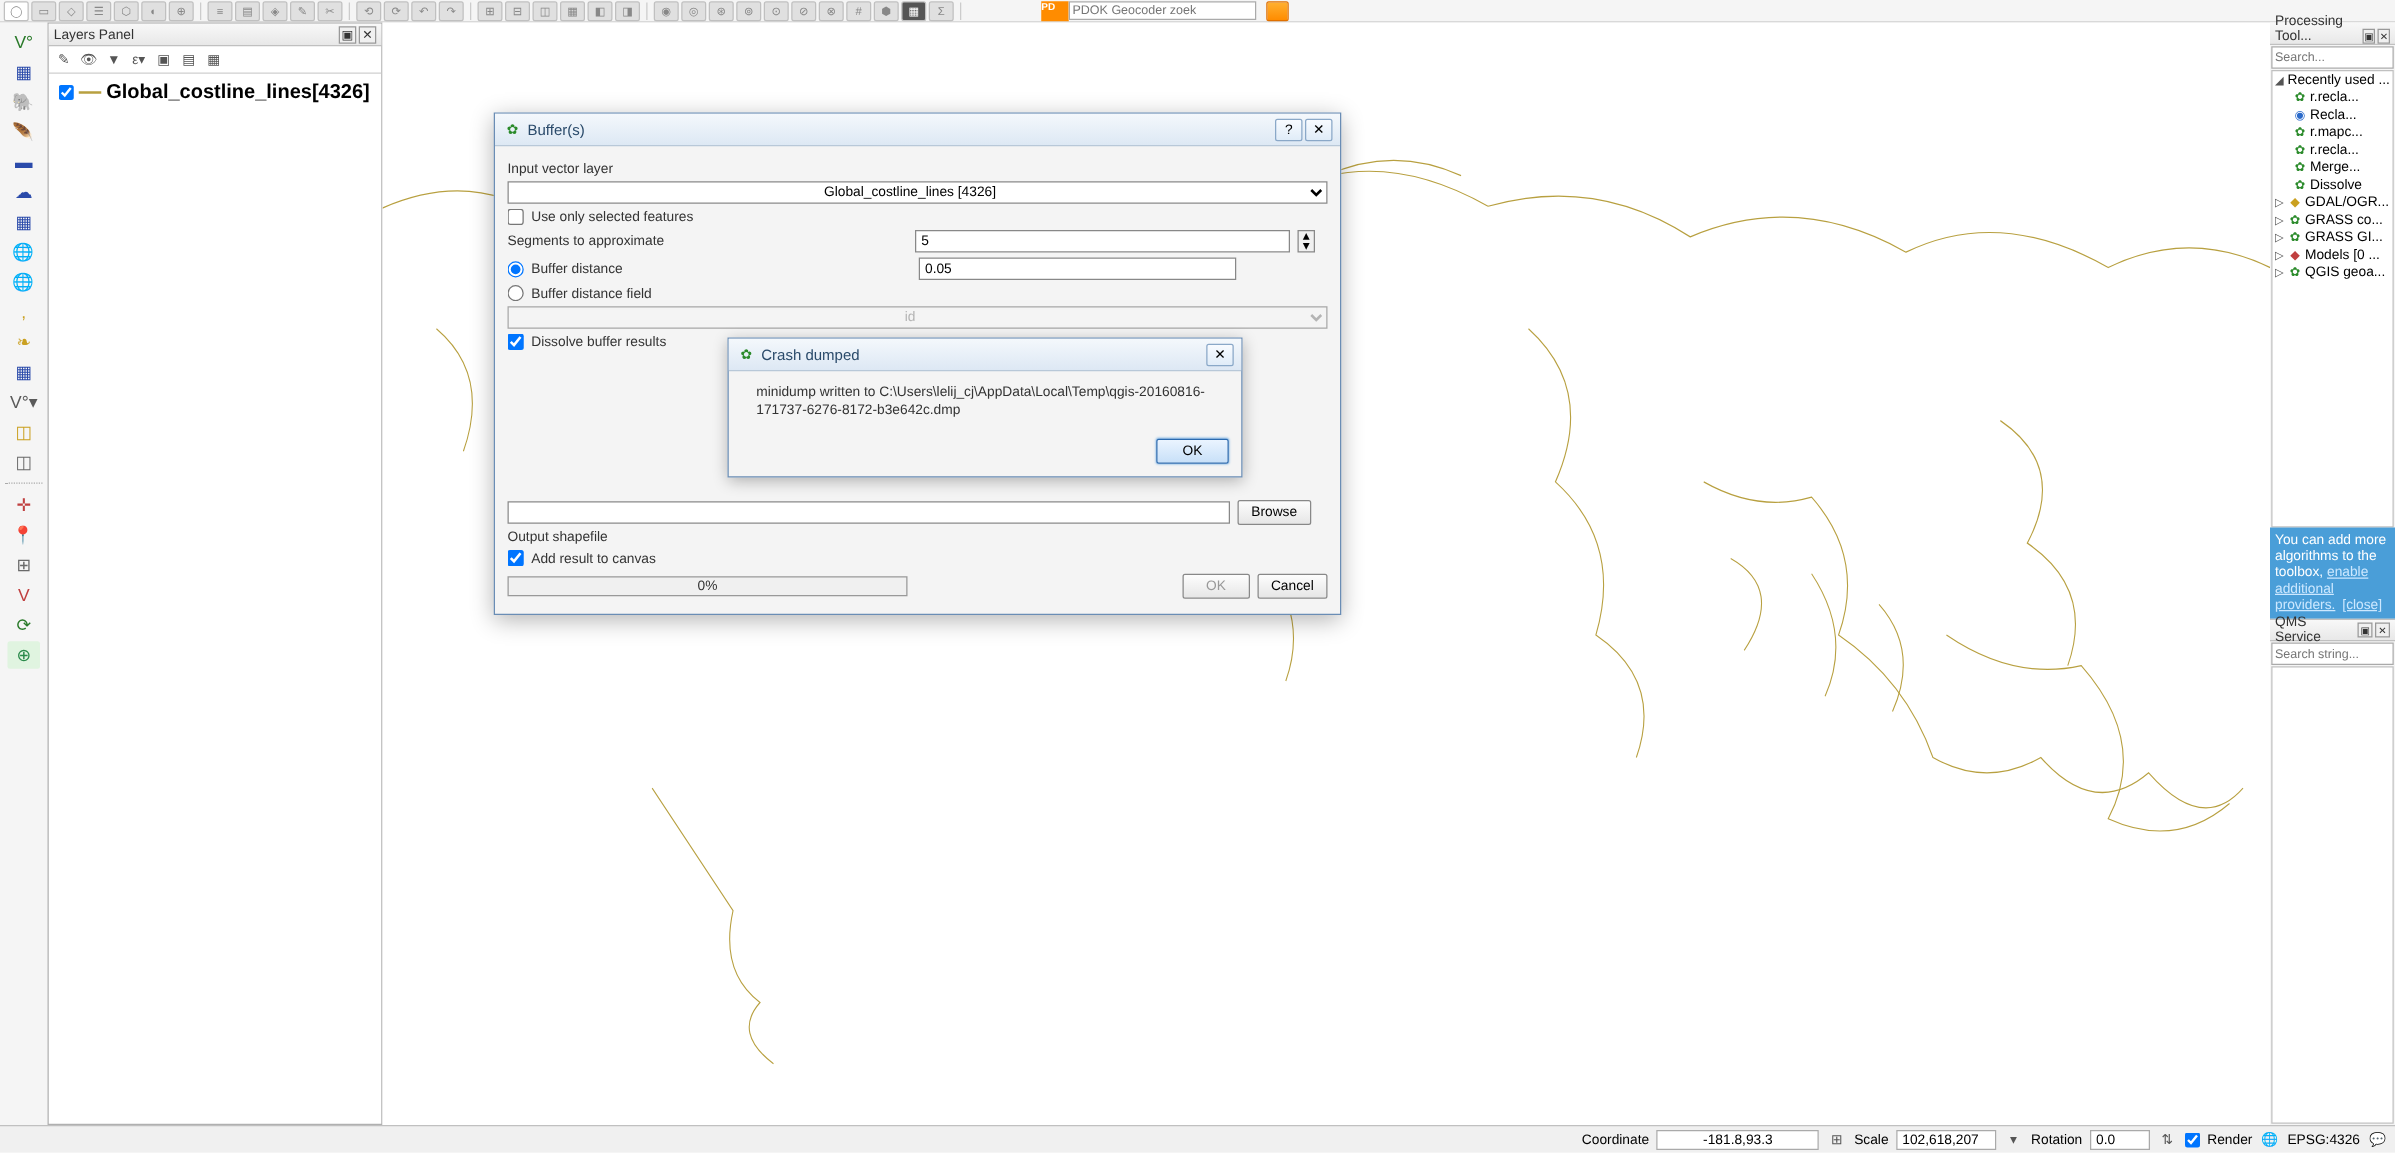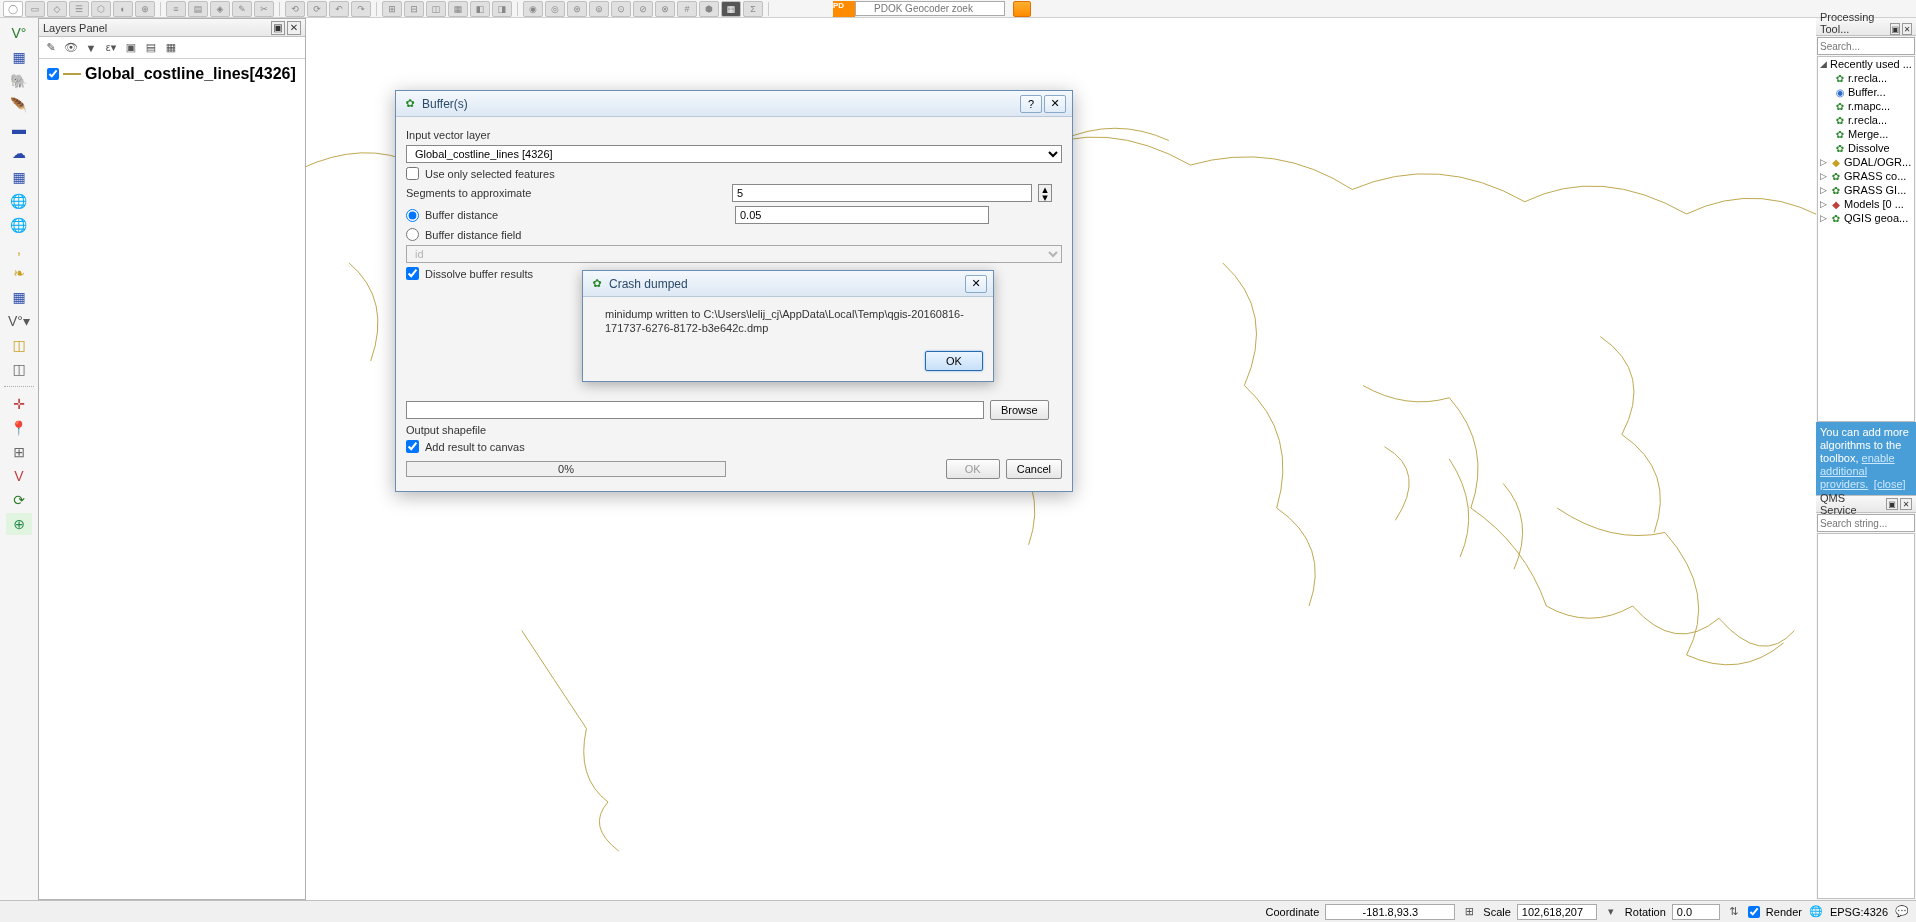--- a/index.html
+++ b/index.html
@@ -3,21 +3,21 @@
 <meta charset="utf-8">
 <style>
 * { box-sizing: border-box; margin: 0; padding: 0; font-family: "Segoe UI", Tahoma, sans-serif; font-size: 11px; }
 body { width: 1916px; height: 922px; background: #f0f0f0; overflow: hidden; position: relative; }
 
 
 .top-toolbar { position: absolute; top: 0; left: 0; right: 0; height: 18px; background: #f5f5f5; border-bottom: 1px solid #d0d0d0; display: flex; align-items: center; padding: 0 2px; }
 .tb-icon { width: 20px; height: 16px; margin: 0 1px; background: #e0e0e0; border: 1px solid #c0c0c0; border-radius: 2px; display: inline-flex; align-items: center; justify-content: center; color: #888; font-size: 9px; }
 .tb-sep { width: 1px; height: 14px; background: #ccc; margin: 0 4px; }
 .tb-orange { background: #ff8c00; border-color: #e07000; width: 22px; height: 16px; color: #fff; font-size: 8px; font-weight: bold; }
-.pdok-input { width: 150px; height: 15px; border: 1px solid #aaa; background: #fff; padding: 0 18px; font-size: 10px; }
+.pdok-input { width: 150px; height: 15px; border: 1px solid #aaa; background: #fff; padding: 0 2px; font-size: 10px; }
 .tb-orange2 { background: linear-gradient(#ffb030,#ff8c00); border: 1px solid #e07000; width: 18px; height: 16px; border-radius: 2px; margin-left: 8px; }
 
 
 .left-toolbar { position: absolute; left: 0; top: 18px; width: 38px; bottom: 22px; background: #f5f5f5; display: flex; flex-direction: column; align-items: center; padding-top: 4px; gap: 2px; }
 .lt-icon { width: 26px; height: 22px; display: flex; align-items: center; justify-content: center; font-size: 14px; color: #444; cursor: pointer; border-radius: 2px; }
 .lt-dotted { border-top: 1px dotted #aaa; width: 30px; margin: 4px 0; }
 
 
 .layers-panel { position: absolute; left: 38px; top: 18px; width: 268px; bottom: 22px; background: #fff; border: 1px solid #b0b0b0; }
 .panel-title { height: 18px; background: linear-gradient(#f8f8f8,#e8e8e8); border-bottom: 1px solid #c0c0c0; display: flex; align-items: center; padding: 0 4px; font-size: 11px; color: #333; }
@@ -56,21 +56,21 @@
 
 
 .dialog { position: absolute; background: #f4f4f4; border: 1px solid #6a8db5; box-shadow: 0 4px 18px rgba(0,0,0,0.3); }
 .dlg-title { height: 26px; background: linear-gradient(#f4f8fc,#dde8f4); display: flex; align-items: center; padding: 0 6px; border-bottom: 1px solid #b8c8d8; }
 .dlg-title .ic { width: 16px; height: 16px; margin-right: 4px; display: inline-flex; align-items: center; justify-content: center; }
 .dlg-title .ttl { flex: 1; font-size: 12px; color: #2a4a6a; }
 .dlg-tbtn { width: 22px; height: 18px; border: 1px solid #8aa8c8; background: linear-gradient(#f8fbff,#e0ecf8); margin-left: 2px; border-radius: 2px; display: flex; align-items: center; justify-content: center; font-size: 11px; cursor: pointer; }
 .dlg-body { padding: 8px 10px; }
 .form-row { margin: 4px 0; display: flex; align-items: center; gap: 6px; }
 .form-label { color: #333; font-size: 11px; }
-.form-select { flex: 1; height: 18px; border: 1px solid #888; background: #fff; padding: 0 4px; font-size: 11px; }
+.form-select { flex: 1; height: 18px; border: 1px solid #888; background: #fff; padding: 0 4px; font-size: 11px; text-align: center; }
 .form-check { width: 13px; height: 13px; }
 .form-radio { width: 13px; height: 13px; }
 .form-num { width: 320px; height: 18px; border: 1px solid #888; background: #fff; padding: 0 4px; font-size: 11px; }
 .form-spin { width: 14px; height: 18px; border: 1px solid #888; background: #f0f0f0; font-size: 8px; display: flex; flex-direction: column; }
 .form-spin span { flex: 1; text-align: center; line-height: 8px; cursor: pointer; }
 .form-text { width: 578px; height: 18px; border: 1px solid #888; background: #fff; padding: 0 4px; font-size: 11px; }
 .dlg-btn { height: 20px; padding: 0 10px; border: 1px solid #888; background: linear-gradient(#fdfdfd,#e6e6e6); border-radius: 2px; cursor: pointer; font-size: 11px; min-width: 54px; }
 .dlg-btn:disabled { color: #999; }
 .progress { width: 320px; height: 16px; border: 1px solid #999; background: #f0f0f0; position: relative; display: flex; align-items: center; justify-content: center; font-size: 10px; color: #333; }
 
@@ -212,21 +212,21 @@
     <div class="rp-node">
         <span class="tri">◢</span>
         <span>Recently used ...</span>
       </div>
     <div class="rp-node" style="padding-left:16px;">
         <span class="ic" style="color:#2a8a2a;">✿</span>
         <span>r.recla...</span>
       </div>
     <div class="rp-node" style="padding-left:16px;">
         <span class="ic" style="color:#2a6aca;">◉</span>
-        <span>Buffer...</span>
+        <span>Recla...</span>
       </div>
     <div class="rp-node" style="padding-left:16px;">
         <span class="ic" style="color:#2a8a2a;">✿</span>
         <span>r.mapc...</span>
       </div>
     <div class="rp-node" style="padding-left:16px;">
         <span class="ic" style="color:#2a8a2a;">✿</span>
         <span>r.recla...</span>
       </div>
     <div class="rp-node" style="padding-left:16px;">

